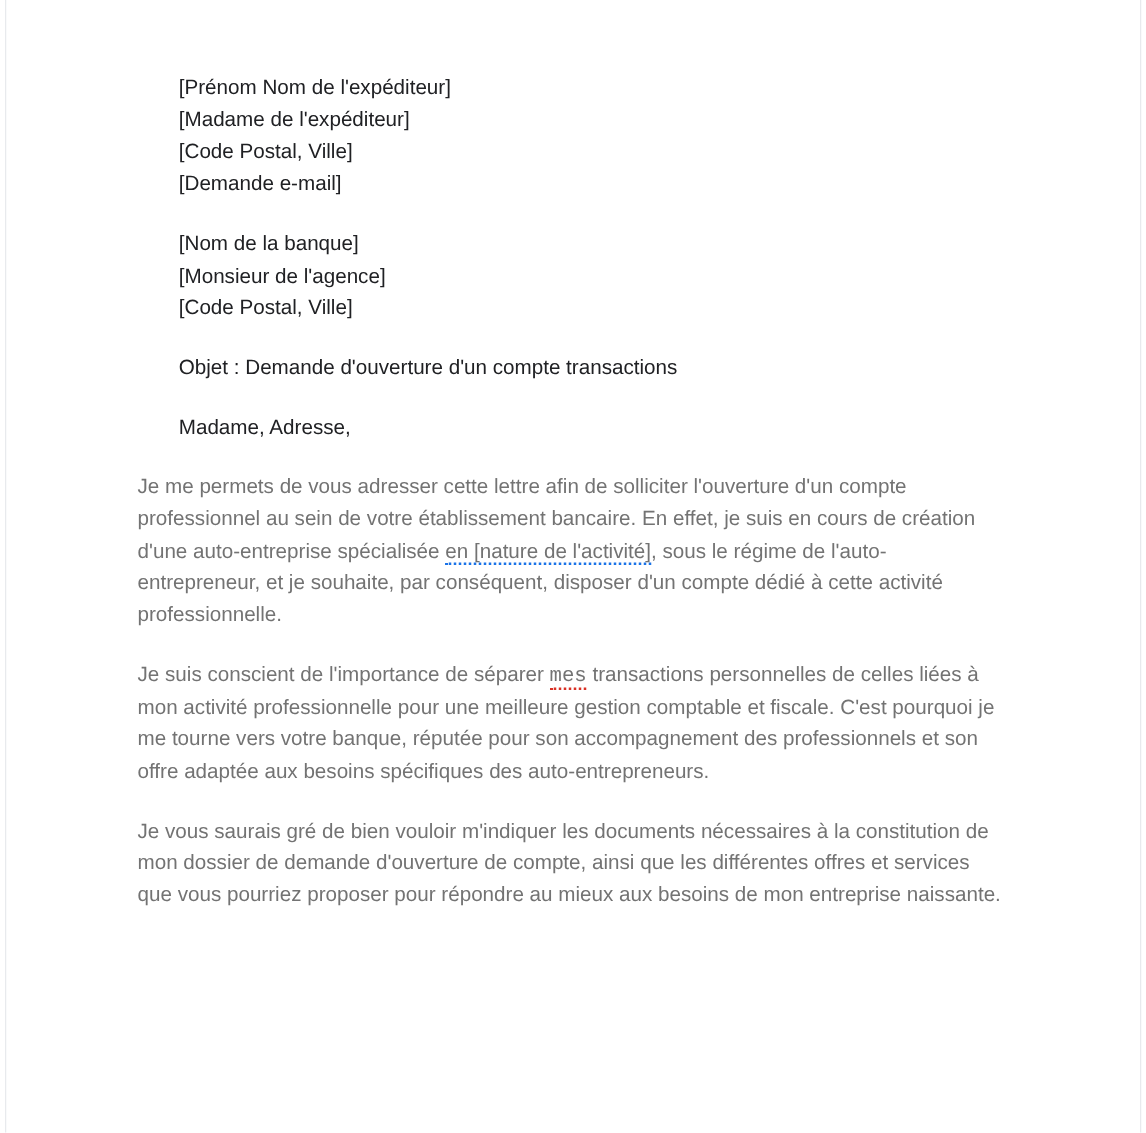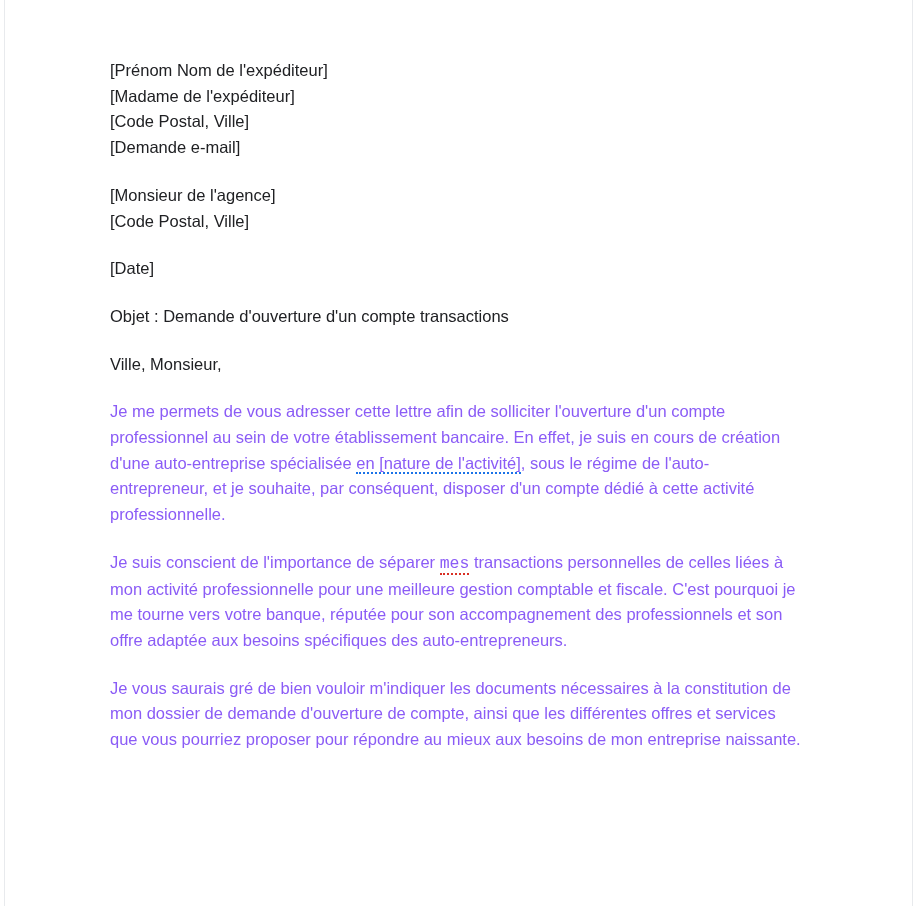--- a/index.html
+++ b/index.html
@@ -46,25 +46,26 @@
     width: 696px;
   }
   .line {
     font-size: 16.5px;
     line-height: 25.7px;
     color: #202124;
     white-space: pre-wrap;
   }
   .block {
     margin-bottom: 22px;
+    margin-left: 33px;
   }
   .para {
     font-size: 16.5px;
     line-height: 25.7px;
-    color: #8b5cf6;
+    color: #737373;
     margin-bottom: 22px;
     text-align: left;
   }
   .spell-underline {
     border-bottom: 2px dotted #d93025;
     padding-bottom: 0px;
     font-family: Liberation Mono, monospace;
   }
   .grammar-underline {
     border-bottom: 2px dotted #1a73e8;
@@ -81,34 +82,32 @@
   <div class="doc-body">
 
     <div class="block">
       <div class="line">[Prénom Nom de l'expéditeur]</div>
       <div class="line">[Madame de l'expéditeur]</div>
       <div class="line">[Code Postal, Ville]</div>
       <div class="line">[Demande e-mail]</div>
     </div>
 
     <div class="block">
+      <div class="line">[Nom de la banque]</div>
       <div class="line">[Monsieur de l'agence]</div>
       <div class="line">[Code Postal, Ville]</div>
     </div>
 
-    <div class="block">
-      <div class="line">[Date]</div>
-    </div>
 
     <div class="block">
       <div class="line">Objet : Demande d'ouverture d'un compte transactions</div>
     </div>
 
     <div class="block">
-      <div class="line">Ville, Monsieur,</div>
+      <div class="line">Madame, Adresse,</div>
     </div>
 
     <div class="para"><span>Je me permets de vous adresser cette lettre afin de solliciter l'ouverture d'un compte professionnel au sein de votre établissement bancaire. En effet, je suis en cours de création d'une auto-entreprise spécialisée </span><span class="grammar-underline">en [nature de l'activité]</span><span>, sous le régime de l'auto-entrepreneur, et je souhaite, par conséquent, disposer d'un compte dédié à cette activité professionnelle.</span></div>
 
     <div class="para"><span>Je suis conscient de l'importance de séparer </span><span class="spell-underline">mes</span><span> transactions personnelles de celles liées à mon activité professionnelle pour une meilleure gestion comptable et fiscale. C'est pourquoi je me tourne vers votre banque, réputée pour son accompagnement des professionnels et son offre adaptée aux besoins spécifiques des auto-entrepreneurs.</span></div>
 
     <div class="para">Je vous saurais gré de bien vouloir m'indiquer les documents nécessaires à la constitution de mon dossier de demande d'ouverture de compte, ainsi que les différentes offres et services que vous pourriez proposer pour répondre au mieux aux besoins de mon entreprise naissante.</div>
 
   </div>
 </div>

